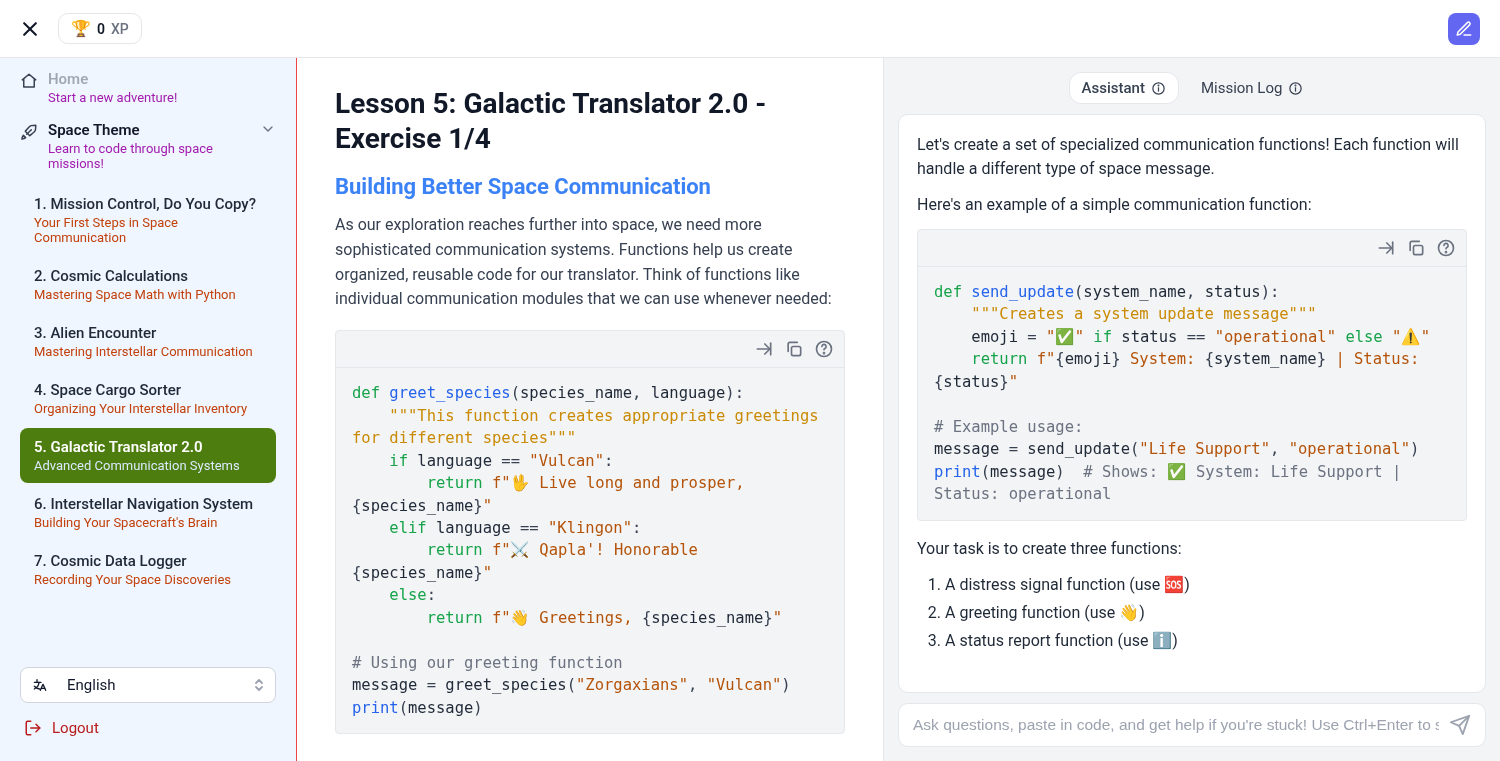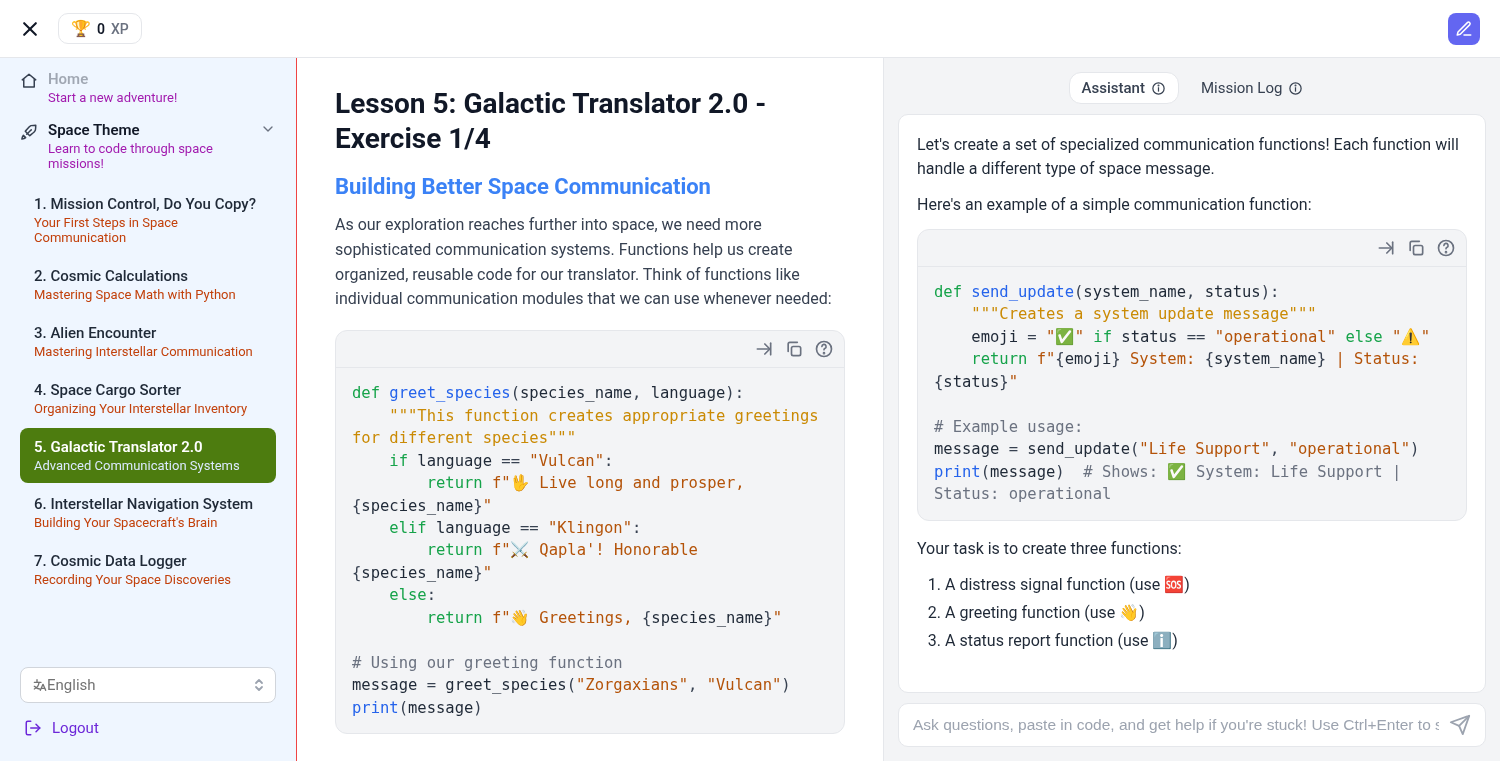--- a/index.html
+++ b/index.html
@@ -30,31 +30,31 @@
 .nav-chevron { color: #6b7280; }
 .lesson-list { margin-left: 0; margin-top: 6px; }
 .lesson-item { padding: 10px 14px; border-radius: 8px; margin-bottom: 2px; cursor: pointer; }
 .lesson-item .lt { font-size: 15px; font-weight: 500; color: #1f2937; }
 .lesson-item .ls { font-size: 13px; color: #c2410c; margin-top: 2px; }
 .lesson-item.active { background: #4d7c0f; }
 .lesson-item.active .lt { color: #fff; font-weight: 600; }
 .lesson-item.active .ls { color: #dbeafe; }
 
 .sidebar-bottom { padding: 10px 20px 14px 20px; }
-.lang-select { display: flex; align-items: center; gap: 0; border: 1px solid #d1d5db; border-radius: 8px; padding: 8px 10px; background: #fff; cursor: pointer; font-size: 15px; color: #737373; position: relative; }
+.lang-select { display: flex; align-items: center; gap: 20px; border: 1px solid #d1d5db; border-radius: 8px; padding: 8px 10px; background: #fff; cursor: pointer; font-size: 15px; color: #0f172a; position: relative; }
 .lang-select .updown { position: absolute; right: 10px; color: #9ca3af; font-size: 11px; }
-.logout { display: flex; align-items: center; gap: 10px; padding: 10px 4px; margin-top: 6px; cursor: pointer; font-size: 15px; color: #6d28d9; }
+.logout { display: flex; align-items: center; gap: 10px; padding: 10px 4px; margin-top: 6px; cursor: pointer; font-size: 15px; color: #b91c1c; }
 
 
 .lesson { flex: 1; border-right: 1px solid #e5e7eb; overflow-y: auto; padding: 28px 38px; }
 .lesson h1 { font-size: 28px; font-weight: 700; line-height: 1.25; color: #111827; margin-bottom: 18px; }
 .lesson h2 { font-size: 22px; font-weight: 700; margin-bottom: 14px; color: #3b82f6; }
 .lesson p { font-size: 16px; line-height: 1.55; color: #374151; margin-bottom: 18px; }
 
-.codeblock { background: #f3f4f6; border: 1px solid #e5e7eb; border-radius: 12px; overflow: hidden; margin-bottom: 18px;}
+.codeblock { background: #f3f4f6; border: 1px solid #e5e7eb; border-radius: 4px; overflow: hidden; margin-bottom: 18px;}
 .code-head { display: flex; justify-content: flex-end; gap: 10px; padding: 8px 10px; border-bottom: 1px solid #e5e7eb; }
 .code-head .icon { color: #6b7280; cursor: pointer; display:flex; align-items:center; }
 .code-body { padding: 14px 16px; font-family: ui-monospace, SFMono-Regular, Menlo, Consolas, monospace; font-size: 15.5px; line-height: 1.45; }
 .tok-kw { color: #16a34a; font-weight: 500; }
 .tok-fn { color: #2563eb; }
 .tok-str { color: #b45309; }
 .tok-docstr { color: #ca8a04; }
 .tok-punc { color: #374151; }
 .tok-comment { color: #6b7280; }
 

